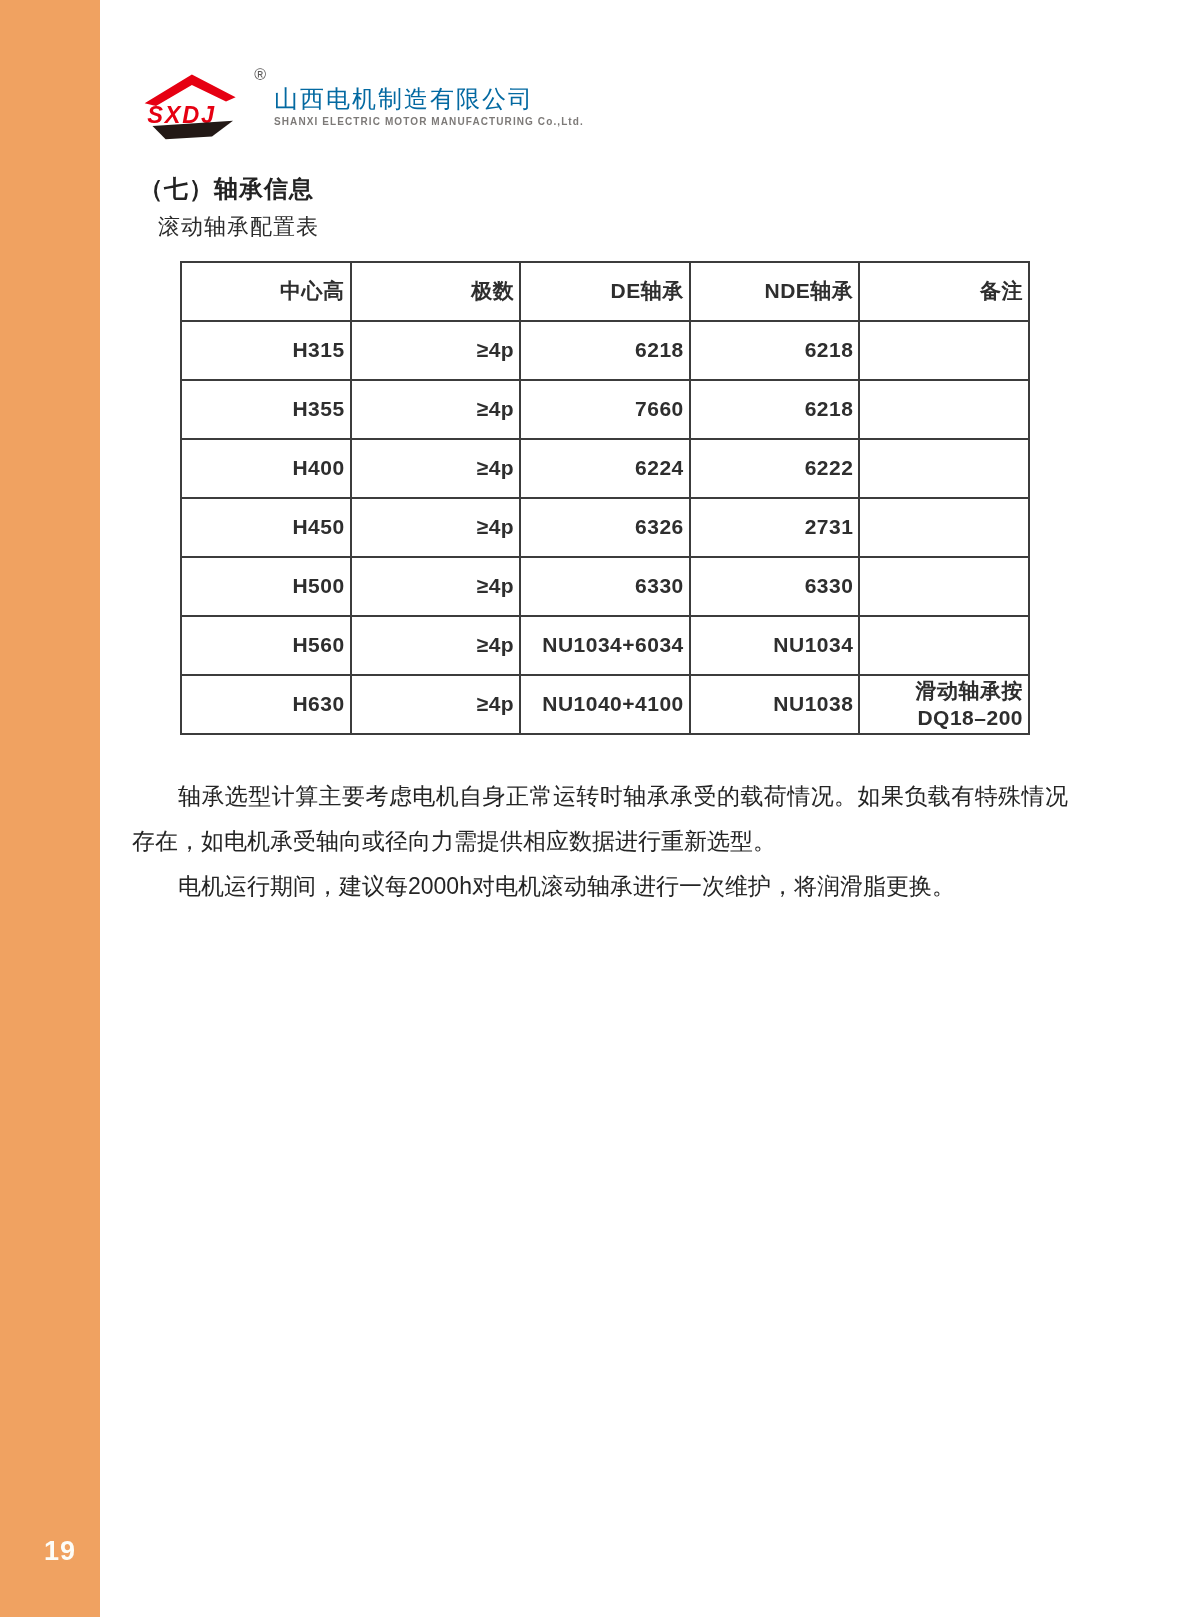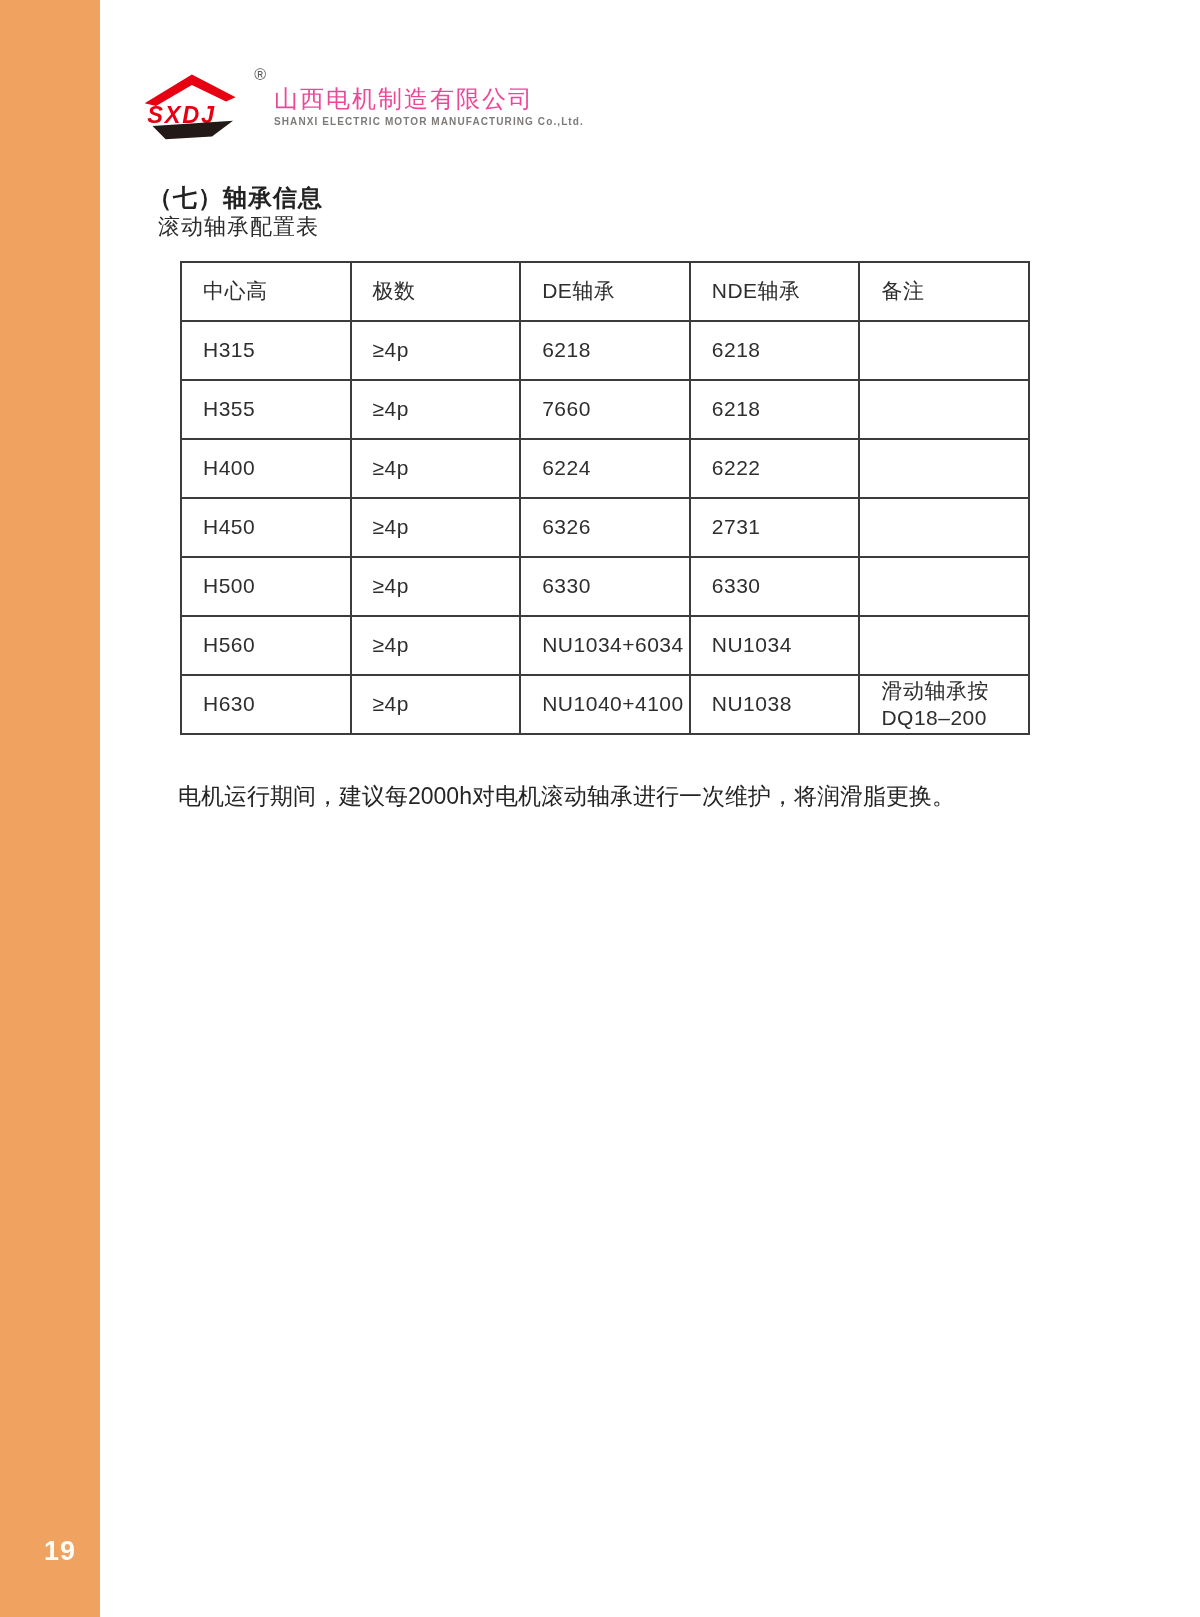--- a/index.html
+++ b/index.html
@@ -28,53 +28,53 @@
   
   .brand { position:absolute; left:134px; top:70px; display:flex; align-items:flex-start; }
   .logo-wrap { position:relative; width:114px; height:70px; }
   .logo-wrap svg { display:block; }
   .reg-mark {
     position:absolute; right:-18px; top:-4px;
     font-size:16px; color:#595757;
   }
   .brand-text { margin-left:26px; padding-top:16px; }
   .brand-cn {
-    font-size:24px; color:#ec4899; letter-spacing:2px; font-weight:500;
+    font-size:24px; color:#0369a1; letter-spacing:2px; font-weight:500;
     line-height:1.1;
   }
   .brand-en {
     font-size:10px; color:#7d7a78; letter-spacing:1.1px; margin-top:4px;
     font-weight:bold;
   }
 
   
   .section-title {
     position:absolute; left:132px; top:166px;
-    margin:16px; font-size:24px; font-weight:bold; color:#222;
+    margin:7px; font-size:24px; font-weight:bold; color:#222;
     letter-spacing:1px;
   }
   .table-caption {
     position:absolute; left:158px; top:212px;
     font-size:22px; color:#2b2b2b; letter-spacing:1px;text-align:right;
   }
 
   
   .bearing-table {
     position:absolute; left:180px; top:261px;
     width:850px;
     border-collapse:collapse;
     table-layout:fixed;
     font-size:21px; color:#2e2e2e;
   }
   .bearing-table th, .bearing-table td {
     border:2px solid #3c3c3c;
     height:57px;
-    text-align:left; vertical-align:middle;
-    font-weight:normal;
-    padding:0 21px;
+    text-align:right; vertical-align:middle;
+    font-weight:bold;
+    padding:0 5px;
     white-space:pre-line;
     line-height:1.25;
     letter-spacing:0.5px;
   }
 
   
   .body-text {
     position:absolute; left:132px; top:774px;
     width:936px;
     font-size:23px; line-height:45px;
@@ -169,16 +169,17 @@
           <td>≥4p</td>
           <td>NU1040+4100</td>
           <td>NU1038</td>
           <td>滑动轴承按
 DQ18–200</td>
         </tr>
       </tbody>
   </table>
 
   <div class="body-text">
+    <p>轴承选型计算主要考虑电机自身正常运转时轴承承受的载荷情况。如果负载有特殊情况存在，如电机承受轴向或径向力需提供相应数据进行重新选型。</p>
     <p>电机运行期间，建议每2000h对电机滚动轴承进行一次维护，将润滑脂更换。</p>
   </div>
 
 </div>
 
 </body></html>

